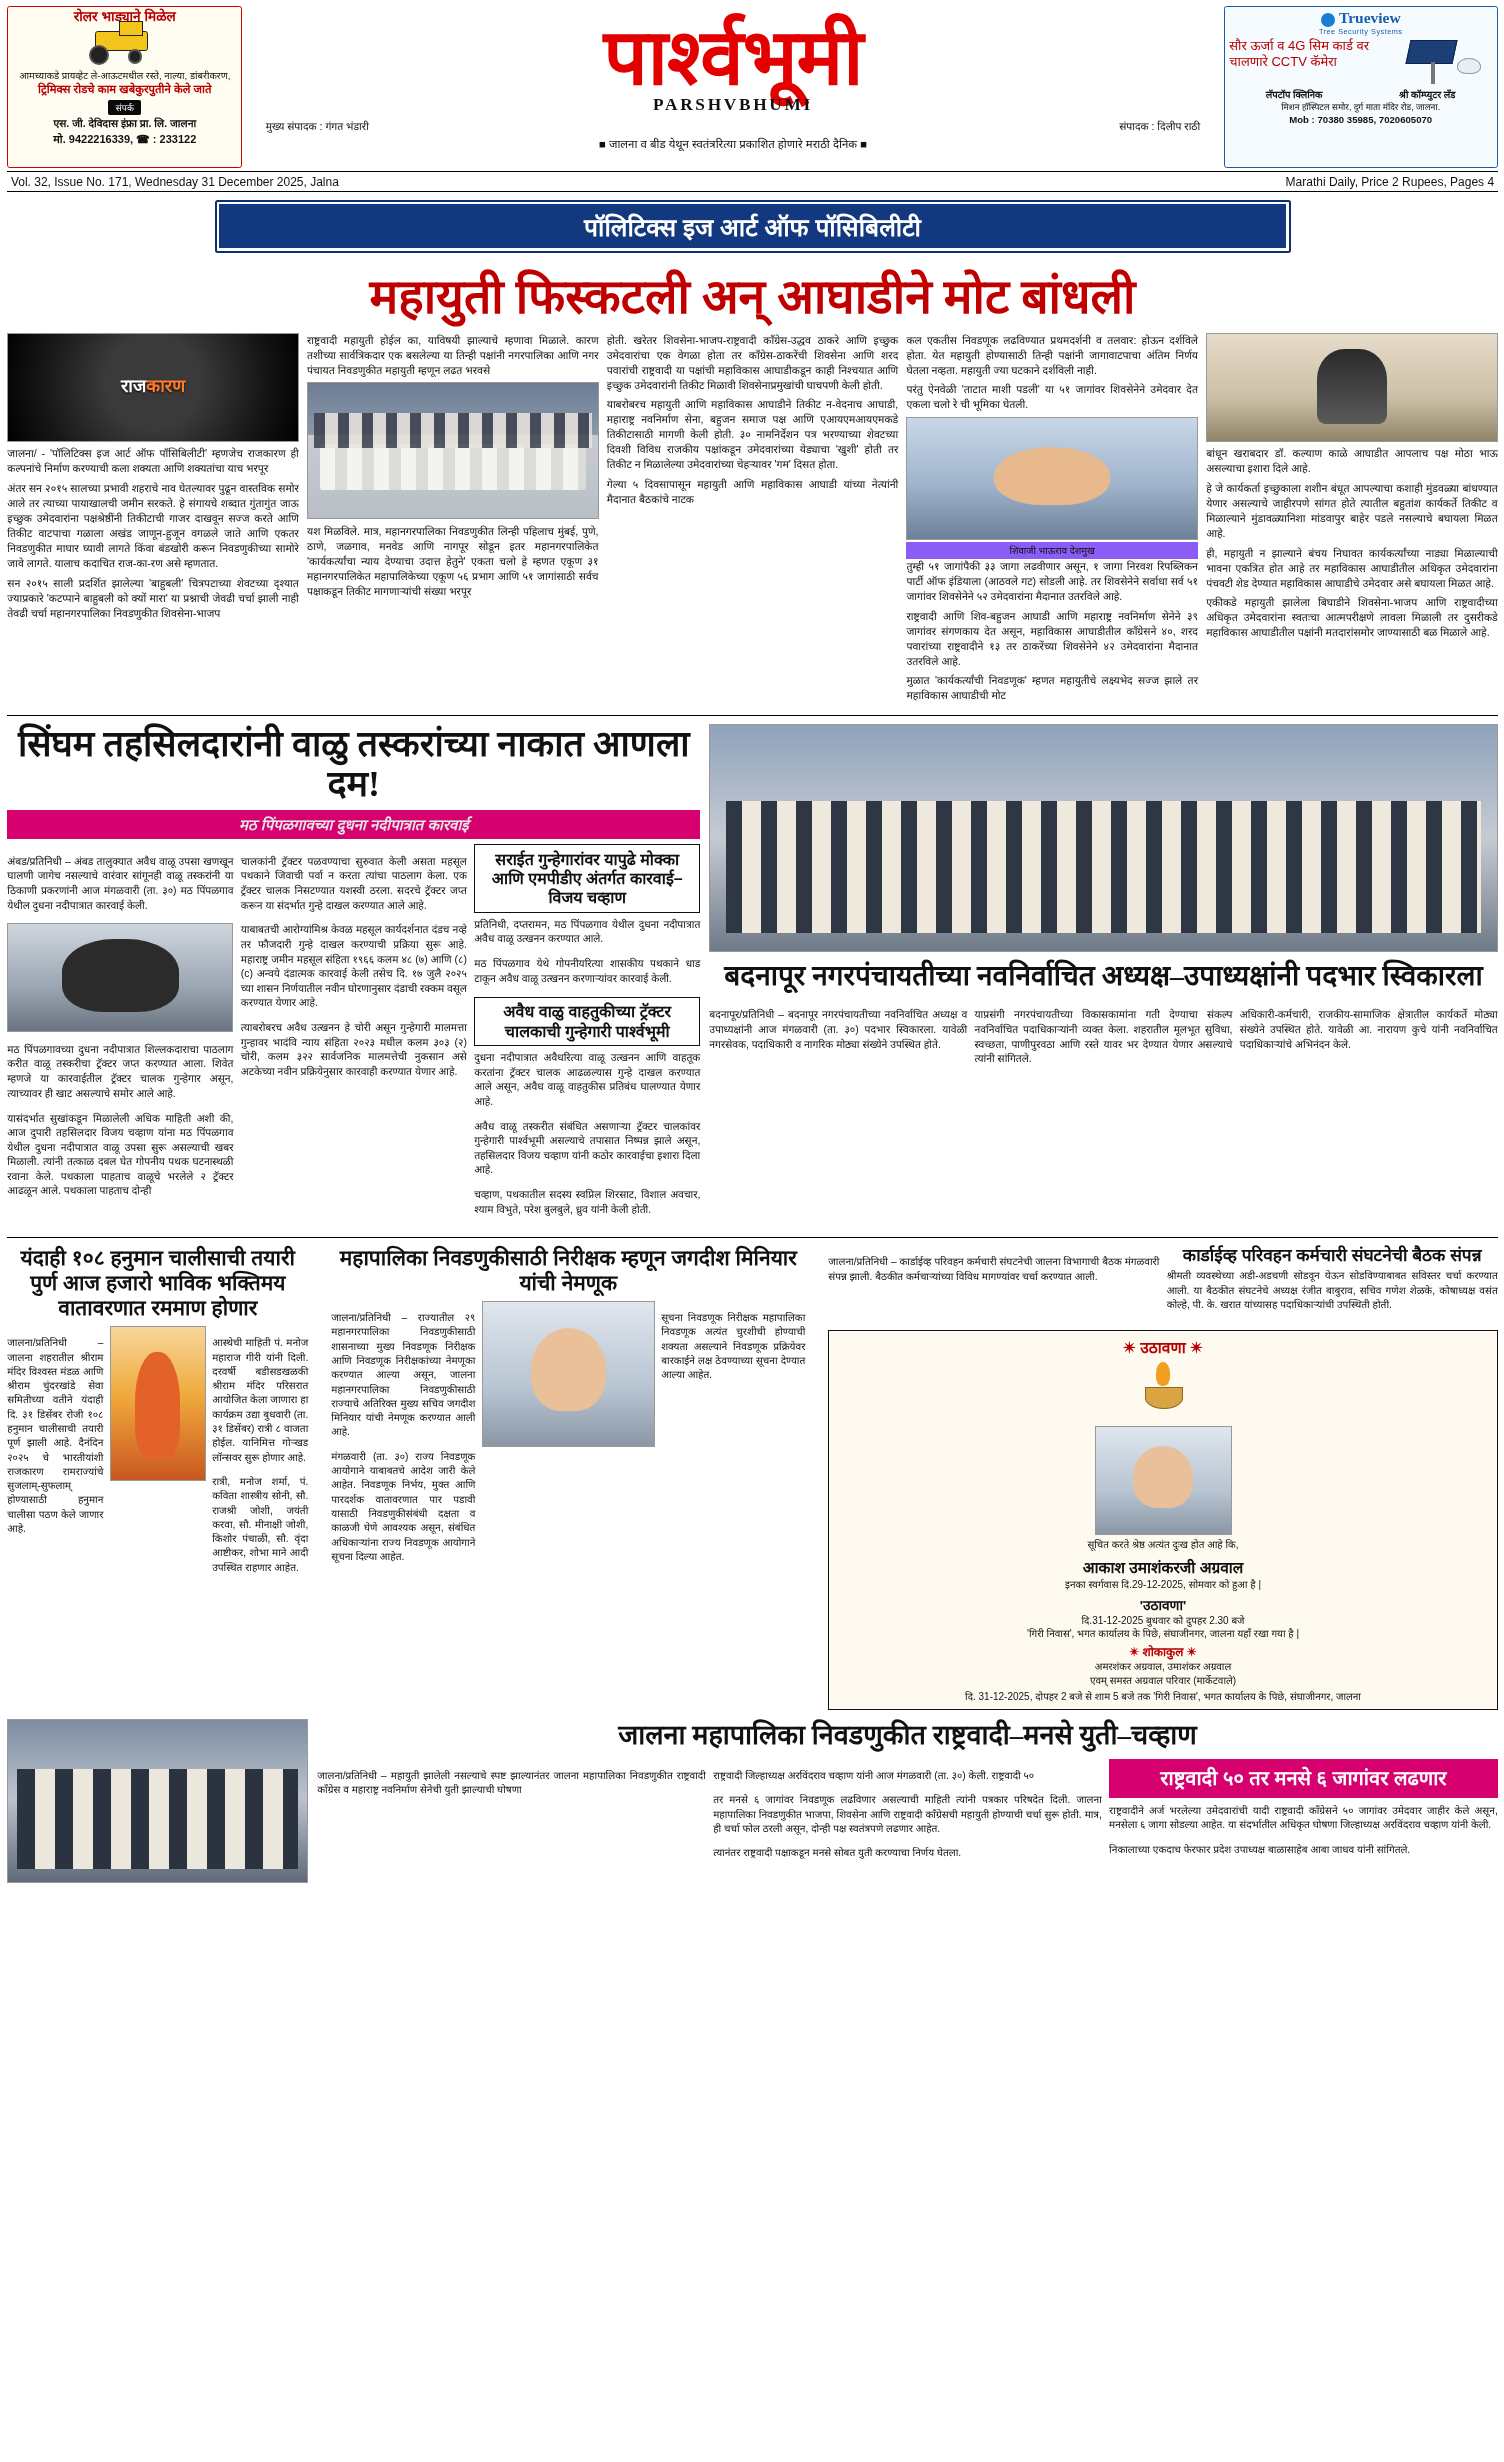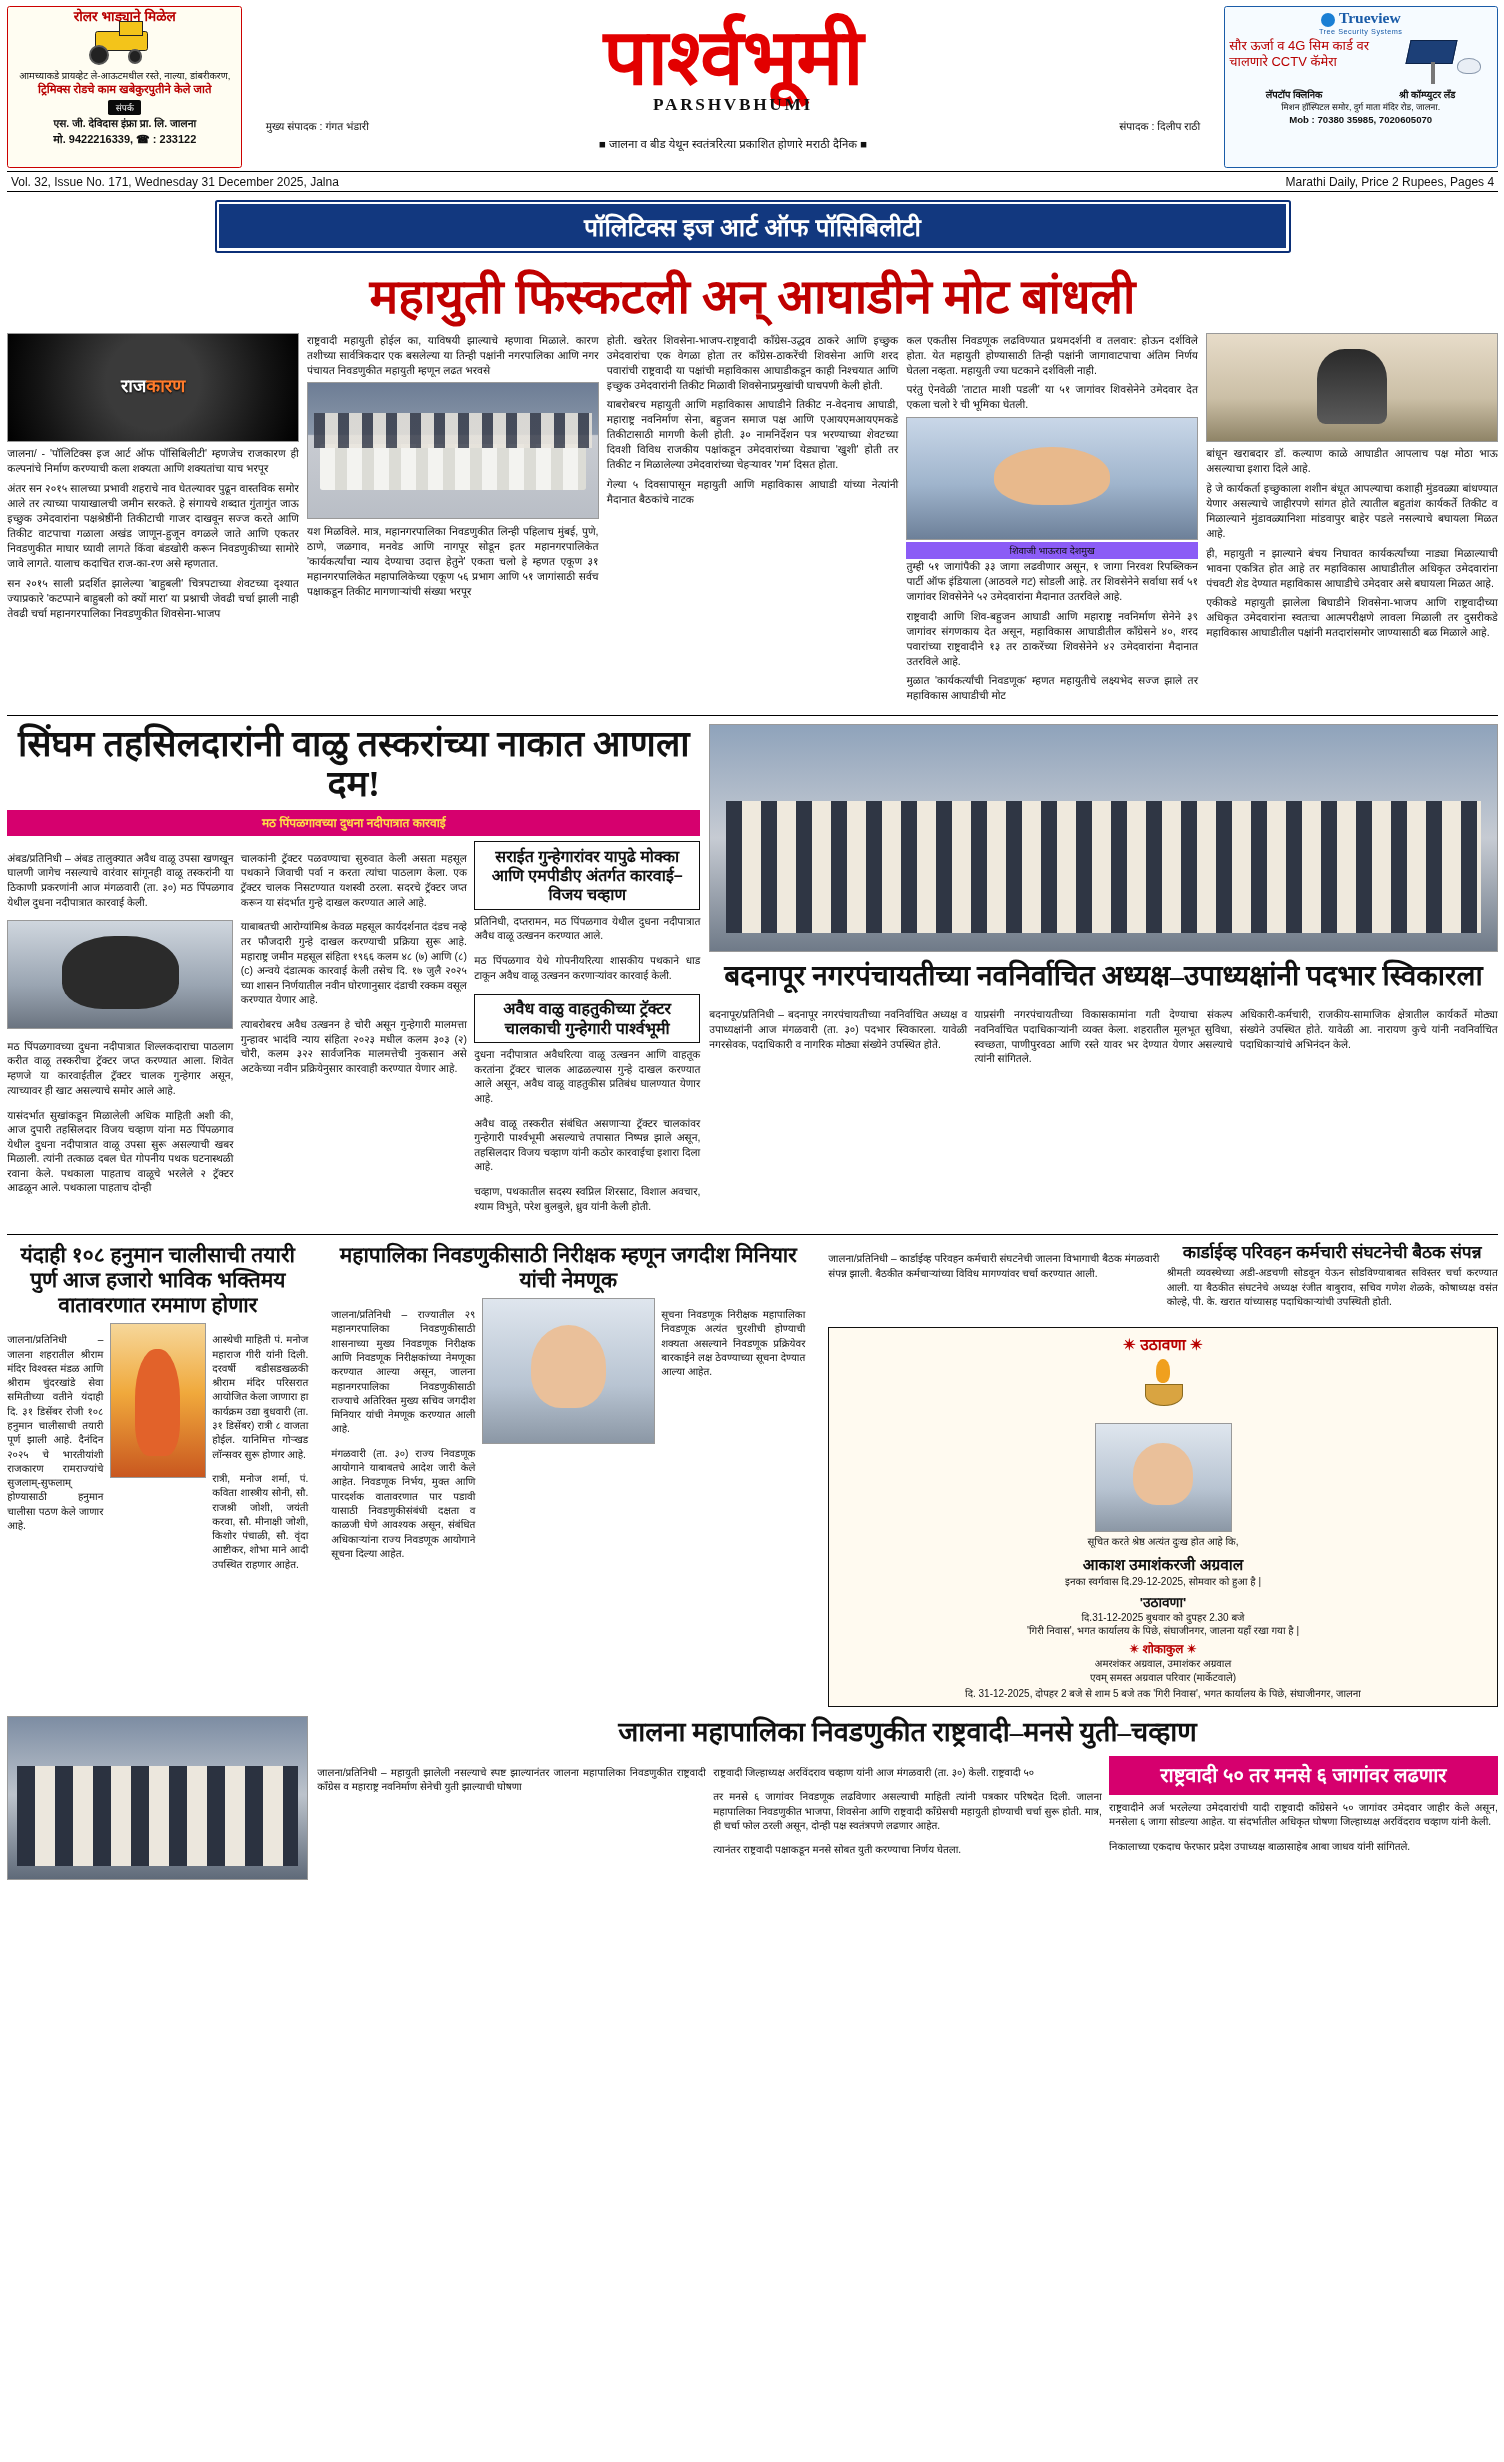--- a/index.html
+++ b/index.html
@@ -106,21 +106,21 @@
 
   .logo-raj { position:absolute; left:50%; top:50%; transform:translate(-50%,-50%); color:#fff;
      font-weight:bold; font-size:18px; text-shadow:0 0.9px 1.8px #000; white-space:nowrap;}
   .logo-raj .k { color:#ff7b2b; }
 
   
   .sec2 { display:flex; gap:9px; margin-top:7.3px; }
   .sec2-left { width:693px; }
   .sec2-right { flex:1; }
   .big-head { font-size:36px; font-weight:bold; color:#111; text-align:center; line-height:1.12; font-family:"Liberation Serif",serif;}
-  .pinkbar { background:#d6006e; color:#fde047; font-size:12px; font-weight:bold; text-align:center; padding:4.6px 3.6px; margin-top:5.5px; }
+  .pinkbar { background:#d6006e; color:#e5e5e5; font-size:15px; font-weight:bold; text-align:center; padding:4.6px 3.6px; margin-top:5.5px;font-style:italic; }
   .subcols { display:flex; gap:7.3px; margin-top:5.5px; }
   .subcol { flex:1; font-size:10.4px; line-height:1.4; text-align:justify; }
   .boxhead { border:1.8px solid #111; font-size:16px; font-weight:bold; text-align:center; padding:4.6px 3.6px; line-height:1.2; }
 
   .head-right { font-size:28px; font-weight:bold; text-align:center; line-height:1.2; margin-top:7.3px; font-family:"Liberation Serif",serif;}
 
   
   .sec3 { display:flex; gap:23px; margin-top:9px; border-top:1.8px solid #000; padding-top:7.3px;}
   .sec3 .c1 { width:301px; }
   .sec3 .c3 { width:474px; }

